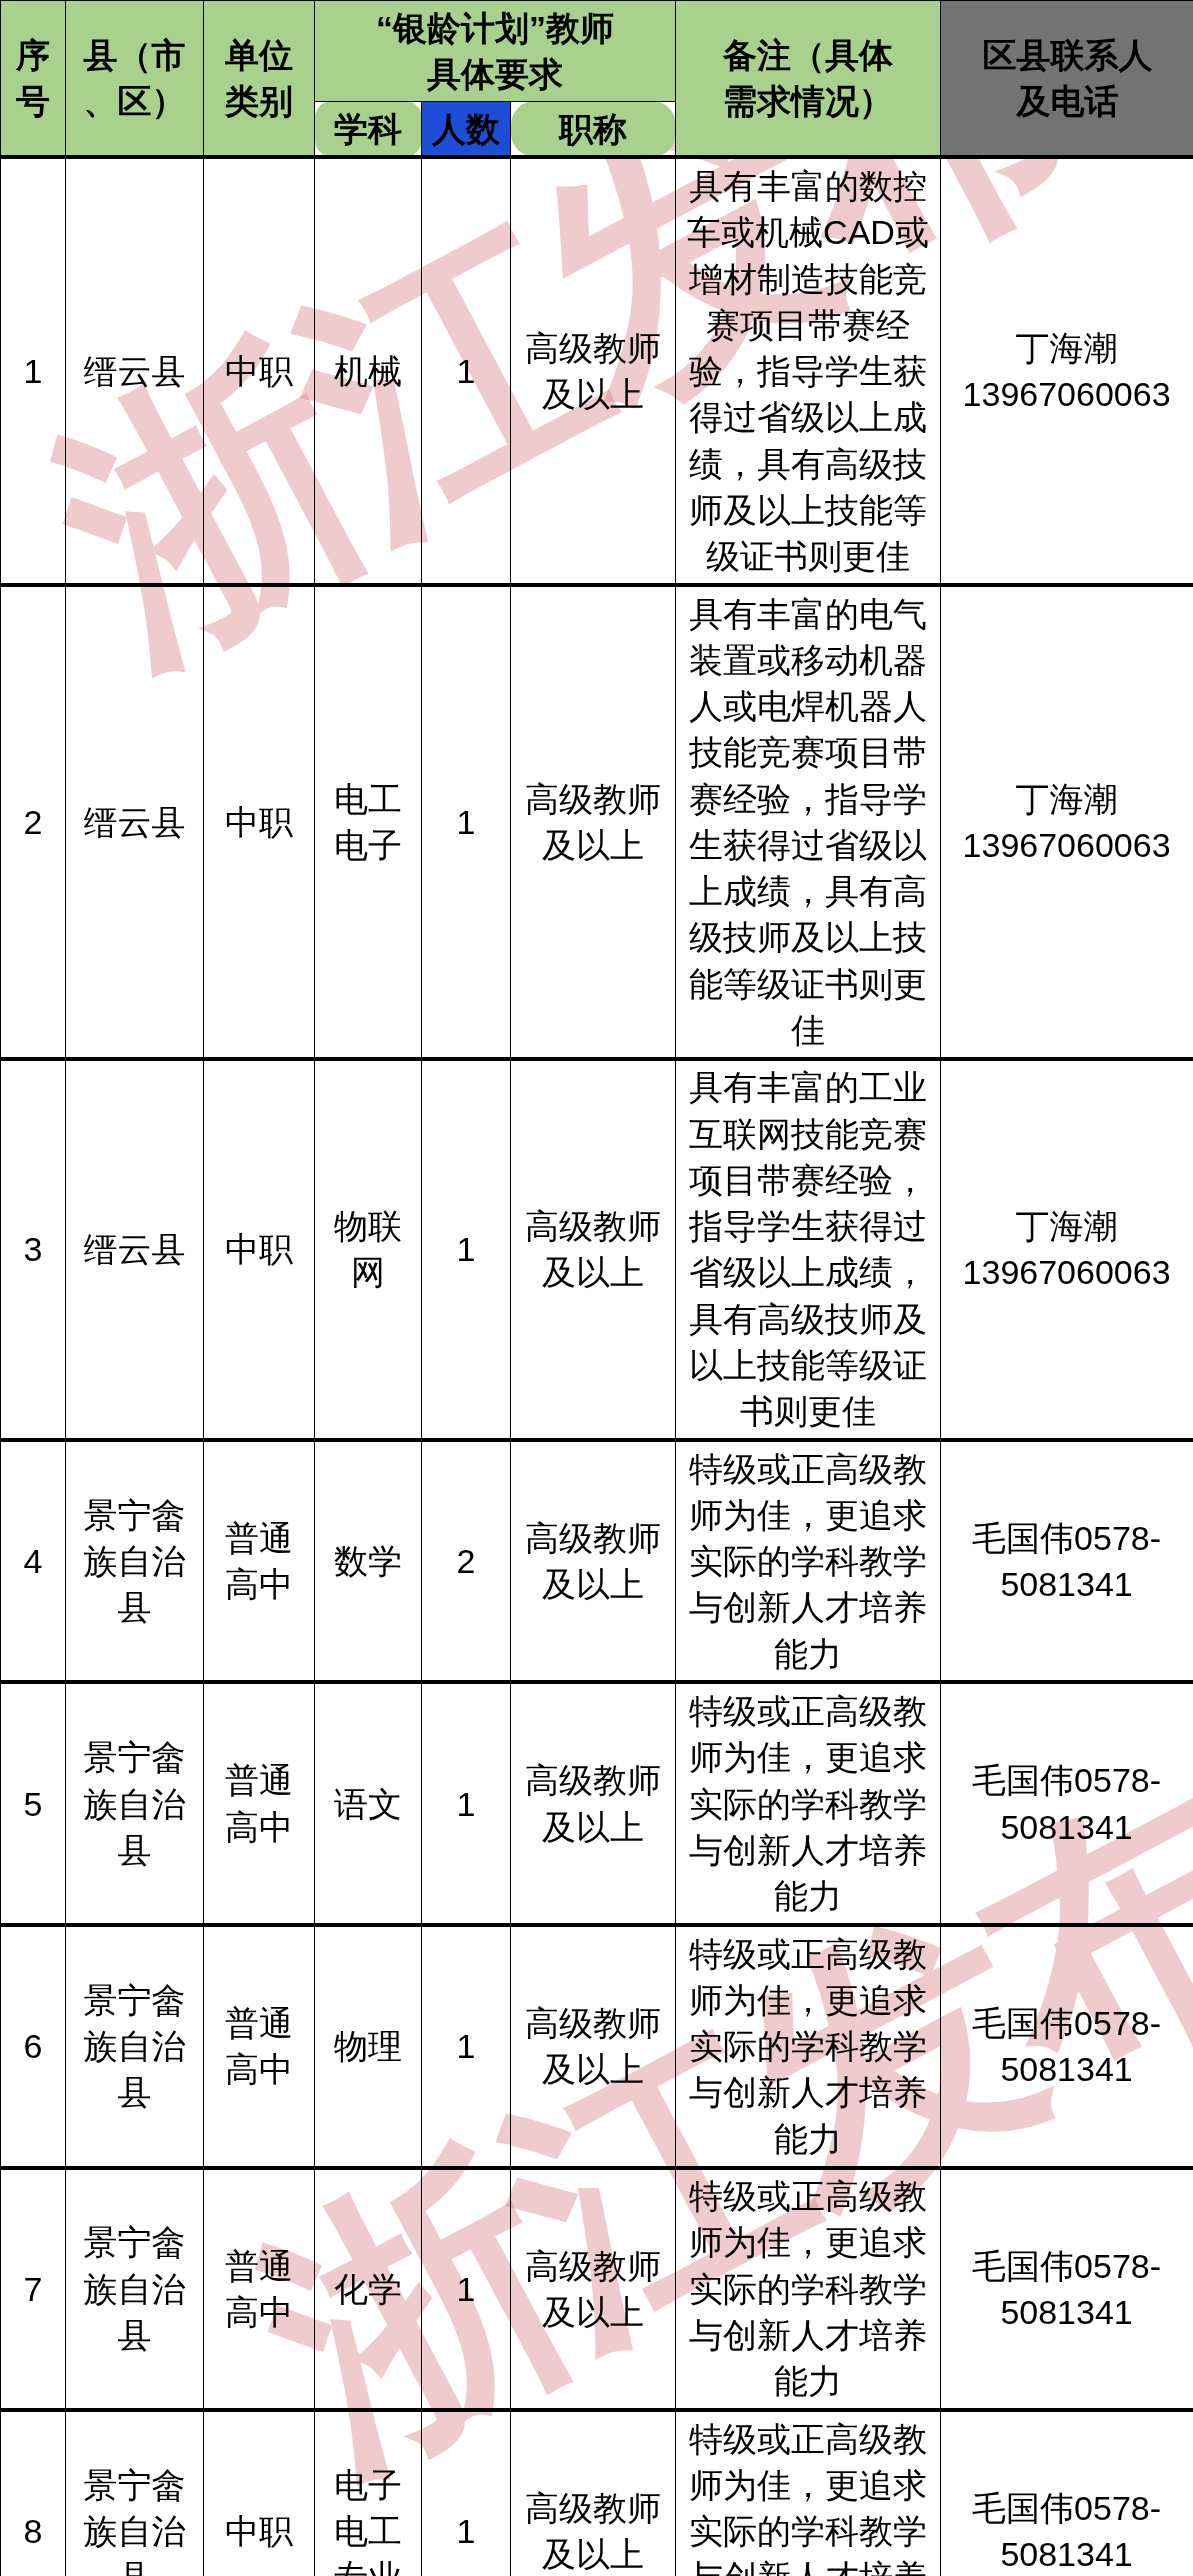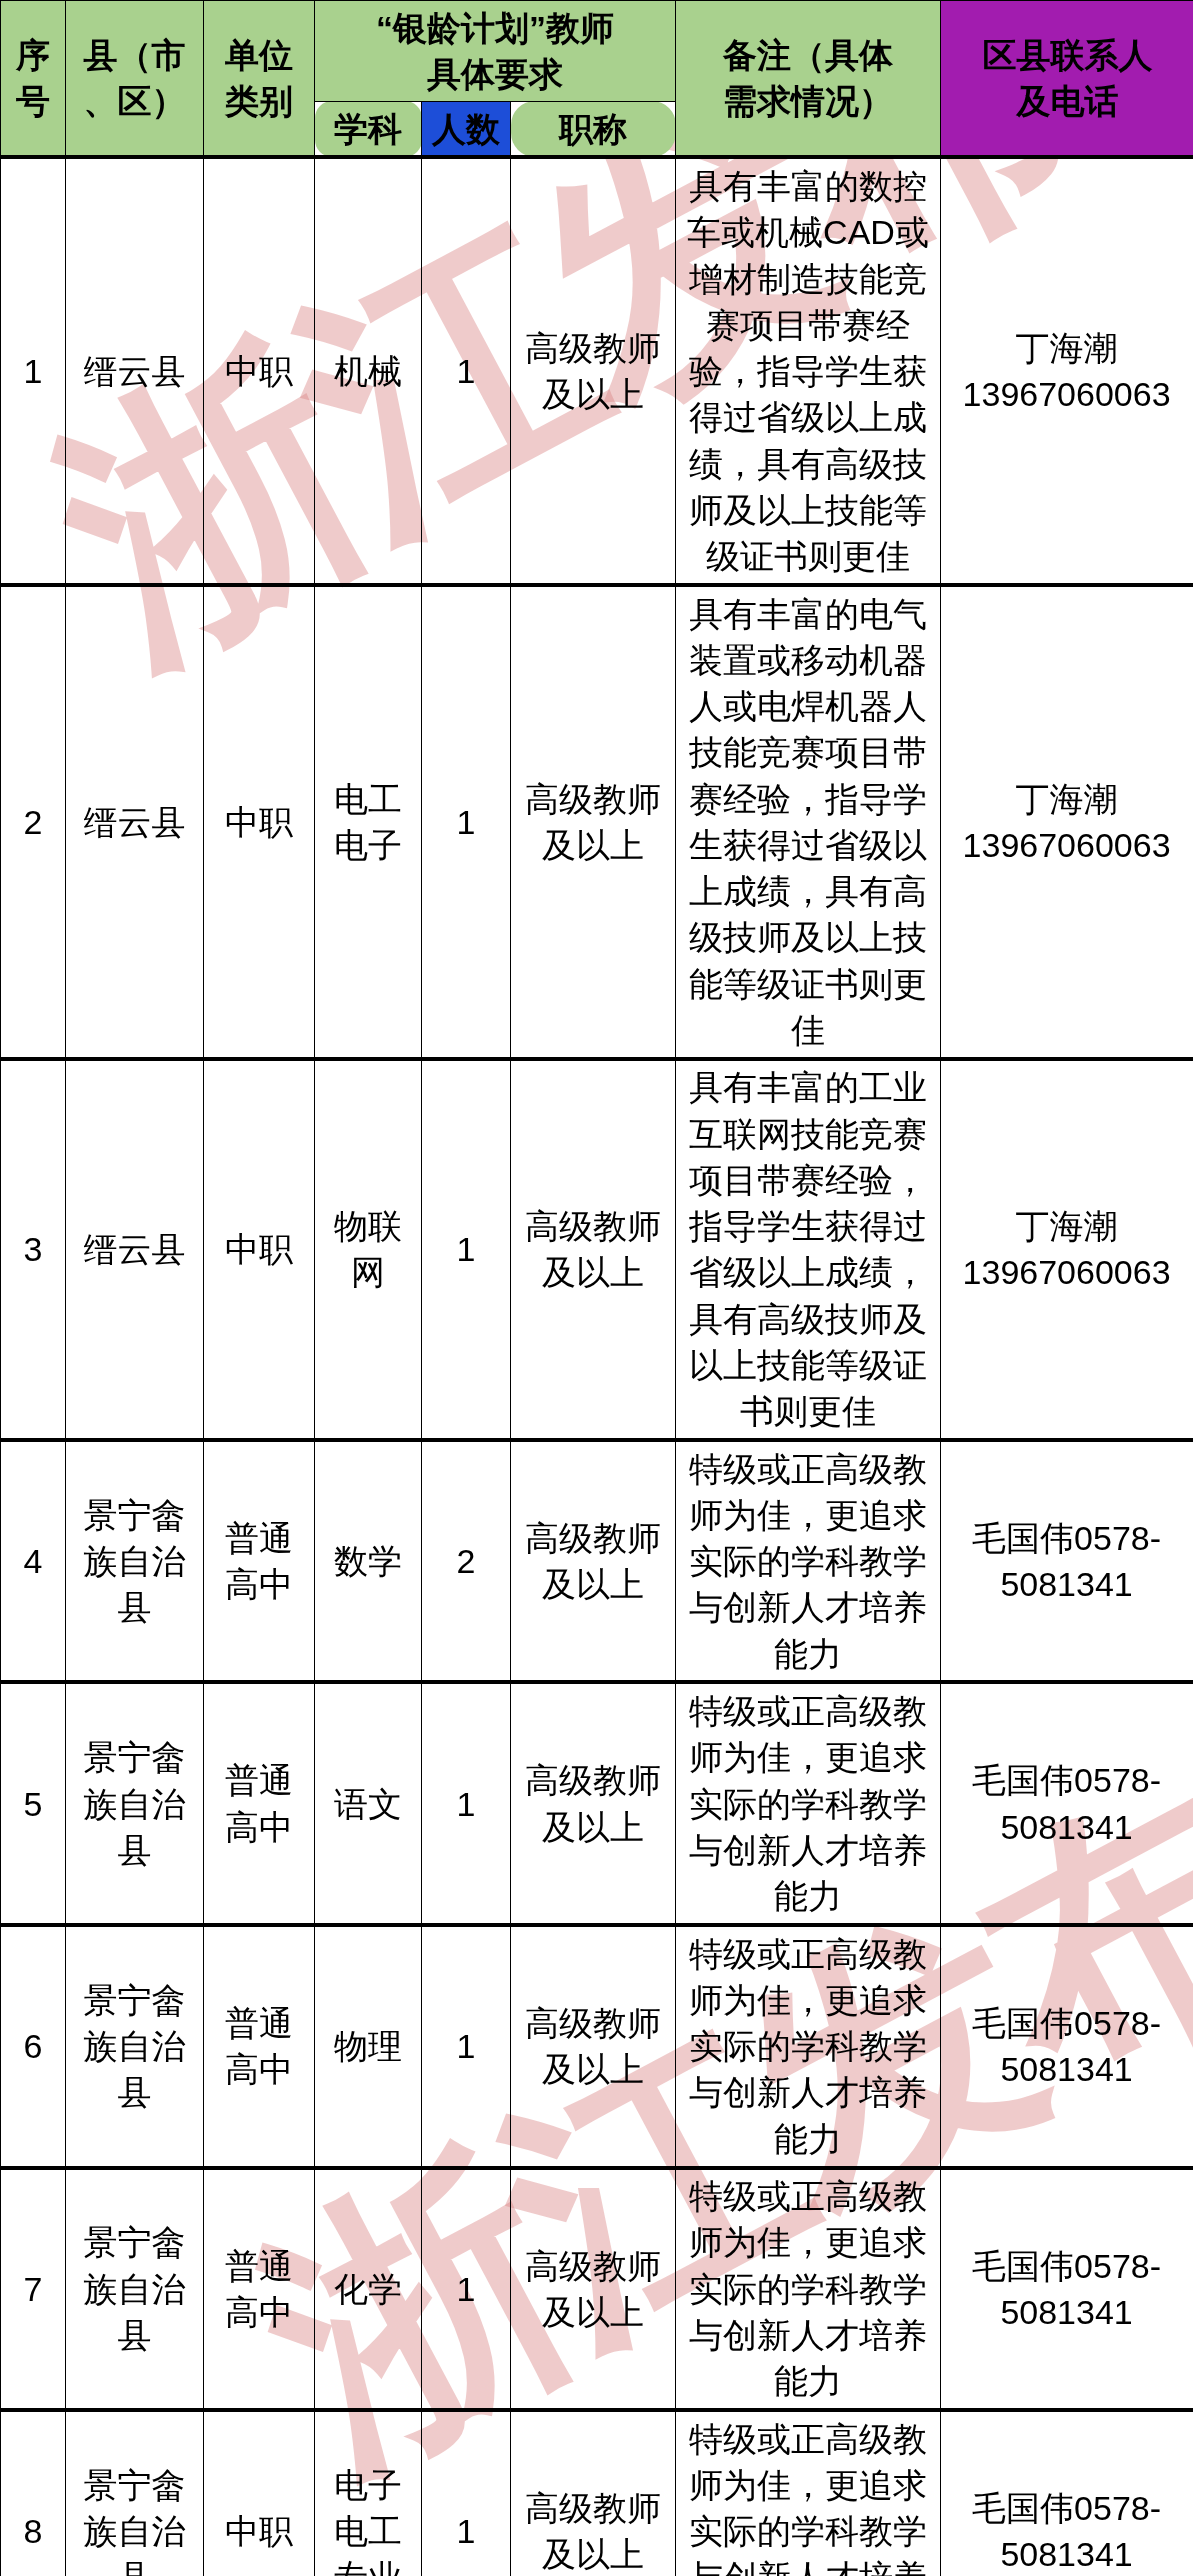--- a/index.html
+++ b/index.html
@@ -86,21 +86,21 @@
         <th rowspan="2" style="background: rgb(169, 209, 142);">序
 号</th>
         <th rowspan="2" style="background: rgb(169, 209, 142);">县（市
 、区）</th>
         <th rowspan="2" style="background: rgb(169, 209, 142);">单位
 类别</th>
         <th colspan="3" style="background: rgb(169, 209, 142); margin-top: 12px;">“银龄计划”教师
 具体要求</th>
         <th rowspan="2" style="background: rgb(169, 209, 142);">备注（具体
 需求情况）</th>
-        <th rowspan="2" style="background: #a21caf;">区县联系人
+        <th rowspan="2" style="background: #737373;">区县联系人
 及电话</th>
       </tr>
       <tr>
         <th style="background: rgb(169, 209, 142); border-radius: 17px;">学科</th>
         <th style="background: #1d4ed8; margin-top: 29px;">人数</th>
         <th style="background: rgb(169, 209, 142); border-radius: 24px;">职称</th>
       </tr>
     </thead>
     <tbody id="table-body">
         <tr>

